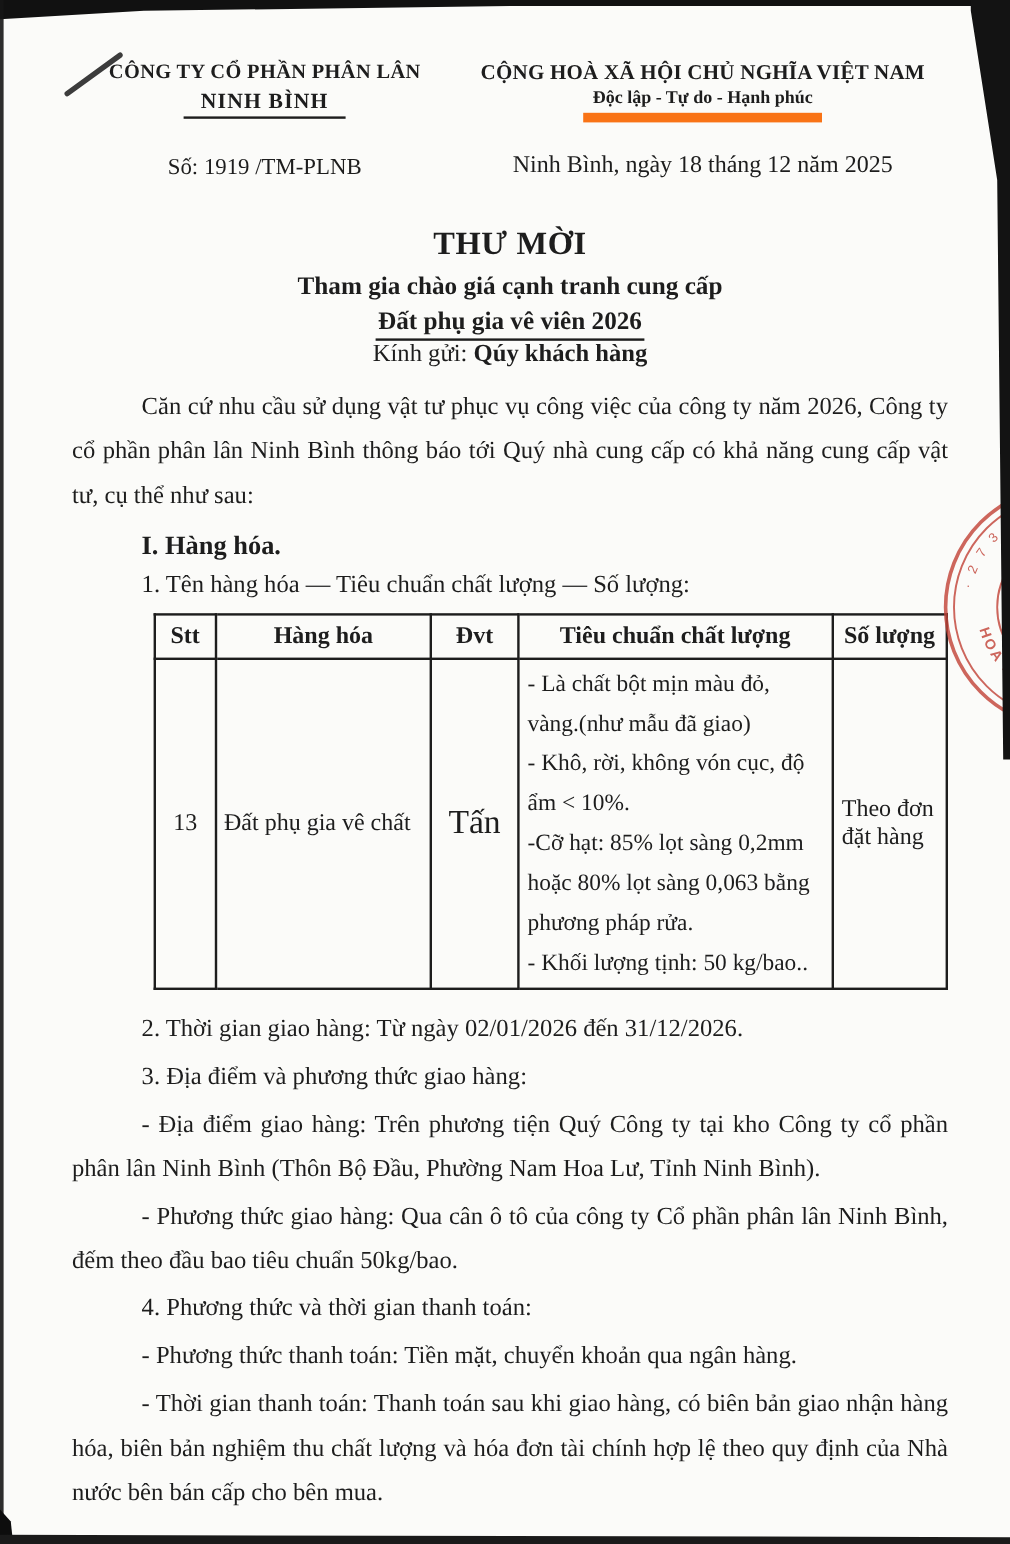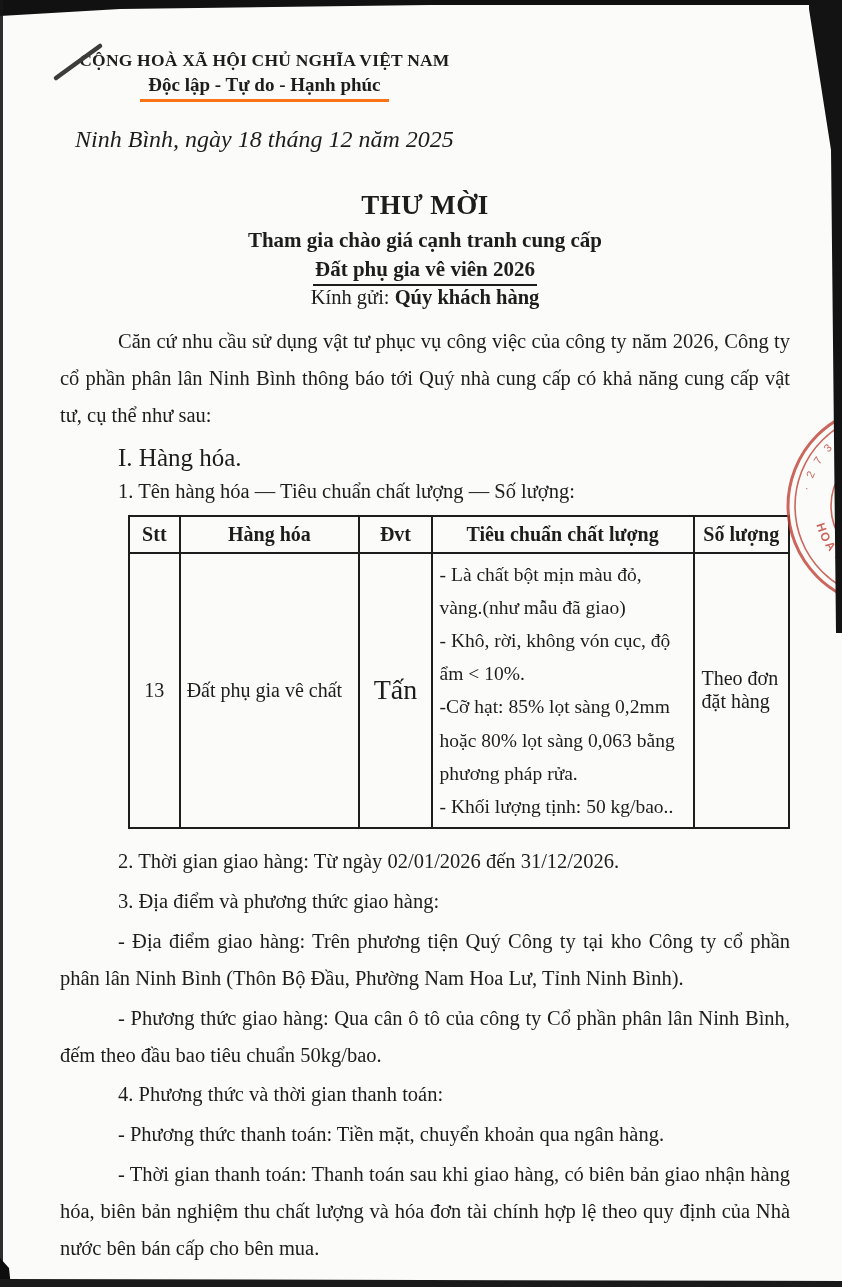--- a/index.html
+++ b/index.html
@@ -15,38 +15,38 @@
   .content{position:relative;padding:50px 52px 0 60px;}
 
   
   .letterhead{display:flex;}
   .lh-left{width:44%;text-align:center;}
   .lh-right{width:56%;text-align:center;}
   .org-line1{font-weight:bold;font-size:17px;letter-spacing:.3px;}
   .org-line2{display:inline-block;font-weight:bold;font-size:18px;letter-spacing:1px;
              border-bottom:2px solid #1d1d1d;padding:1px 14px 2px;margin-top:3px;}
   .motto1{font-weight:bold;font-size:17.5px;letter-spacing:.2px;}
-  .motto2{display:inline-block;font-weight:bold;font-size:19px;
-          border-bottom:3px solid #f97316;padding:1px 8px 3px;margin-top:2px;}
+  .motto2{display:inline-block;font-weight:bold;font-size:15px;
+          border-bottom:8px solid #f97316;padding:1px 8px 3px;margin-top:2px;}
   .ref-number{font-size:19px;margin-top:30px;}
-  .place-date{font-style:italic;font-size:24px;margin-top:24px;}
+  .place-date{font-size:20px;margin-top:24px;}
 
   
   .title-block{text-align:center;margin-top:36px;line-height:1.25;}
   .title-main{font-weight:bold;font-size:27px;letter-spacing:.5px;}
   .title-sub1{font-weight:bold;font-size:21px;margin-top:4px;}
   .title-sub2{display:inline-block;font-weight:bold;font-size:21px;
               border-bottom:2.5px solid #1d1d1d;padding:0 2px 2px;margin-top:3px;}
   .greeting{text-align:center;font-size:20.5px;}
   .greeting .recipient{font-weight:bold;}
 
   
   .para{font-size:20.5px;line-height:1.8;text-align:justify;text-indent:58px;margin:0;}
   .intro{margin-top:14px;}
-  .sec-heading{font-weight:normal;font-size:25px;margin:10px 0 0 58px;}
+  .sec-heading{font-weight:bold;font-size:22px;margin:10px 0 0 58px;}
   .item-label{font-size:20.5px;margin:8px 0 0 58px;}
 
   
   table.goods{border-collapse:collapse;margin:12px 0 0 68px;table-layout:fixed;}
   table.goods th,table.goods td{border:2px solid #1d1d1d;vertical-align:middle;}
   table.goods th{font-size:20px;font-weight:bold;padding:6px 2px;}
   td.c-stt{width:46px;text-align:center;font-size:20px;}
   th.c-stt{width:46px;}
   th.c-name{width:182px;} td.c-name{padding:4px 6px;font-size:20px;}
   th.c-unit{width:68px;}  td.c-unit{text-align:center;font-size:28px;}
@@ -63,20 +63,25 @@
   #pen-mark{left:40px;top:34px;}
   #red-stamp{left:775px;top:396px;opacity:.82;}
 </style>
 </head>
 <body>
 
 <div class="page">
   <div class="content">
 
     <div class="letterhead">
+      <div class="lh-left">
+        <div class="org-line1">CÔNG TY CỔ PHẦN PHÂN LÂN</div>
+        <div><span class="org-line2">NINH BÌNH</span></div>
+        <div class="ref-number">Số: 1919 /TM-PLNB</div>
+      </div>
       <div class="lh-right">
         <div class="motto1">CỘNG HOÀ XÃ HỘI CHỦ NGHĨA VIỆT NAM</div>
         <div><span class="motto2">Độc lập - Tự do - Hạnh phúc</span></div>
         <div class="place-date">Ninh Bình, ngày 18 tháng 12 năm 2025</div>
       </div>
     </div>
 
     <div class="title-block">
       <div class="title-main">THƯ MỜI</div>
       <div class="title-sub1">Tham gia chào giá cạnh tranh cung cấp</div>

